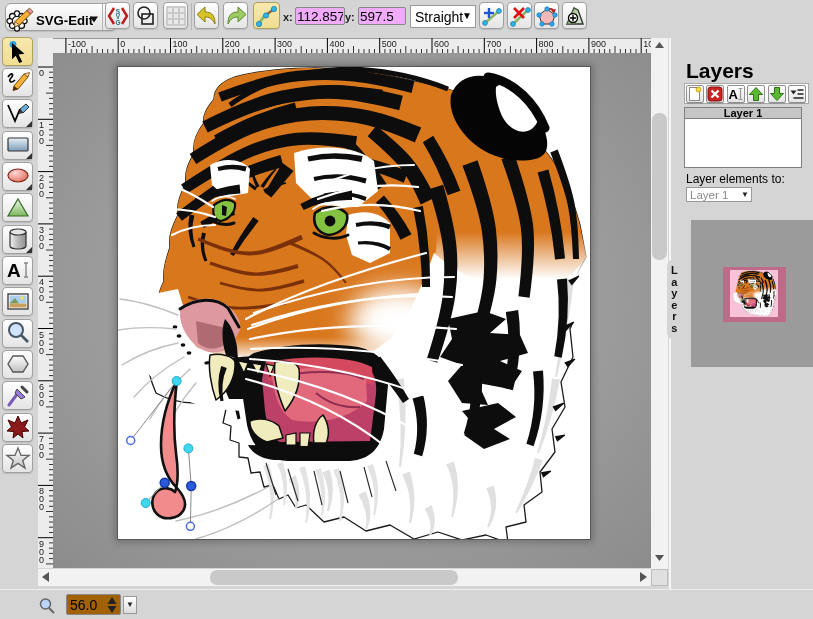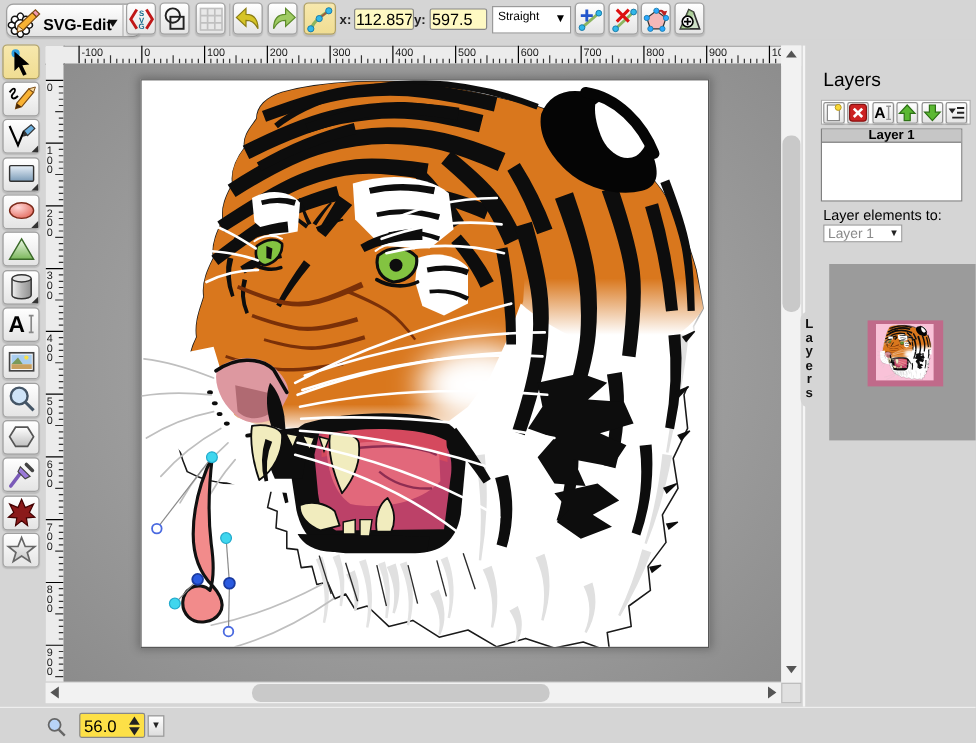--- a/index.html
+++ b/index.html
@@ -2,21 +2,21 @@
 <html><head>
 <meta charset="utf-8">
 <style>
 html,body{margin:0;padding:0;width:813px;height:619px;overflow:hidden;background:#d5d5d5;font-family:"Liberation Sans",sans-serif;}
 *{box-sizing:border-box;}
 .abs{position:absolute;}
 .btn{position:absolute;background:linear-gradient(#ffffff,#e4e4e4);border:1px solid #a0a0a0;border-radius:4px;box-shadow:0 1px 1px rgba(0,0,0,0.12);}
 .btn.sel{background:linear-gradient(#f7e8ad,#f0dd92);border:1px solid #b0a060;}
 .btn svg{position:absolute;left:50%;top:50%;transform:translate(-50%,-50%);}
 .sep{position:absolute;width:1px;background:#b4b4b4;top:3px;height:27px;}
-input.num{position:absolute;border:1px solid #888;background:#fef9c3;font-family:"Liberation Sans",sans-serif;font-size:13.5px;color:#000;padding:0 1px;border-radius:2px;}
+input.num{position:absolute;border:1px solid #888;background:#f0abfc;font-family:"Liberation Sans",sans-serif;font-size:13.5px;color:#000;padding:0 1px;border-radius:2px;}
 .lbl{position:absolute;font-size:11px;color:#222;font-weight:bold;}
 </style>
 </head>
 <body>
 
 <div class="abs" id="topbar" style="left:0;top:0;width:813px;height:33px;background:#d5d5d5;"></div>
 
 <div class="btn" style="left:5px;top:3px;width:112px;height:28px;border-radius:6px;">
   <svg width="94" height="28" viewBox="0 0 94 28" style="transform:none;left:0;top:0;">
     <g stroke="#111" stroke-width="1.3" fill="#fff">
@@ -92,21 +92,21 @@
     <circle cx="19" cy="5" r="2.6" fill="#30b8e8" stroke="#1878a8" stroke-width="0.8"></circle>
   </svg>
 </div>
 
 <div class="lbl" style="left:283px;top:11px;">x:</div>
 <input class="num" style="left: 295px; top: 7px; width: 50px; height: 18px;" value="112.857">
 <div class="lbl" style="left:345px;top:11px;">y:</div>
 <input class="num" style="left: 358px; top: 7px; width: 48px; height: 18px;" value="597.5">
 
 <div class="abs" style="left:410px;top:5px;width:66px;height:23px;background:#fff;border:1px solid #9a9a9a;">
-  <span style="position:absolute;left:4px;top:3px;font-size:10px;color:#000;">Straight</span>
+  <span style="position:absolute;left:4px;top:3px;font-size:14px;color:#000;">Straight</span>
   <span style="position:absolute;right:3px;top:4px;font-size:10px;color:#000;">▼</span>
 </div>
 
 <div class="btn" style="left:479px;top:2px;width:25px;height:27px;">
   <svg width="24" height="24" viewBox="0 0 24 24">
     <line x1="5" y1="19" x2="19" y2="7" stroke="#8cb560" stroke-width="2.4"></line>
     <circle cx="5" cy="19" r="2.4" fill="#30b8e8" stroke="#1878a8" stroke-width="0.8"></circle>
     <circle cx="19" cy="7" r="2.4" fill="#30b8e8" stroke="#1878a8" stroke-width="0.8"></circle>
     <line x1="9" y1="4" x2="9" y2="14" stroke="#2255cc" stroke-width="2.4"></line>
     <line x1="4" y1="9" x2="14" y2="9" stroke="#2255cc" stroke-width="2.4"></line>
@@ -766,21 +766,21 @@
   <svg class="abs" width="17" height="17" style="left:596px;top:0;">
       <polygon points="6,3 6,13 13,8" fill="#555"></polygon>
     </svg>
 </div>
 
 <div class="abs" style="left:651px;top:569px;width:17px;height:17px;background:#e0e0e0;border:1px solid #bdbdbd;"></div>
 
 <div class="abs" style="left:668px;top:33px;width:145px;height:556px;background:#d5d5d5;"></div>
 <div class="abs" style="left:669px;top:38px;width:2px;height:551px;background:#f5f5f5;"></div>
 
-<div class="abs" style="left:686px;top:59px;font-size:16px;font-weight:normal;color:#000;">Layers</div>
+<div class="abs" style="left:686px;top:59px;font-size:21px;font-weight:bold;color:#000;">Layers</div>
 
 <div class="abs" style="left:684px;top:83px;width:125px;height:21px;background:#fff;border:1px solid #aaa;"></div>
 <div id="layerbtns">
     <div class="btn" style="left:686.0px;top:85px;width:18px;height:18px;border-radius:2px;border-color:#909090;">
       <svg width="17" height="17" viewBox="0 0 17 17">
         <rect x="3" y="2" width="10" height="13" fill="#fff" stroke="#888" stroke-width="1"></rect>
         <circle cx="12" cy="4" r="2.5" fill="#f8d838" stroke="#b89818" stroke-width="0.8"></circle>
       </svg>
     </div>
     <div class="btn" style="left:706.4px;top:85px;width:18px;height:18px;border-radius:2px;border-color:#909090;">
@@ -834,21 +834,21 @@
 
 <div class="abs" style="left:667px;top:259px;width:15px;height:81px;background:#d5d5d5;border-radius:8px 0 0 8px;">
   <div style="position:absolute;left:4px;top:6px;font-size:11px;font-weight:bold;color:#111;line-height:11.5px;text-align:center;">L<br>a<br>y<br>e<br>r<br>s</div>
 </div>
 
 <div class="abs" style="left:0;top:589px;width:813px;height:30px;background:#d5d5d5;border-top:1px solid #eee;"></div>
 <svg class="abs" width="18" height="18" style="left:38px;top:597px;">
   <circle cx="7.5" cy="7" r="5" fill="#b8d4f8" stroke="#666" stroke-width="1.5"></circle>
   <line x1="11" y1="11" x2="16" y2="16" stroke="#666" stroke-width="2"></line>
 </svg>
-<div class="abs" style="left:66px;top:594px;width:55px;height:21px;background:#fde047;border:1px solid #888;border-radius:2px;">
+<div class="abs" style="left:66px;top:594px;width:55px;height:21px;background:#a16207;border:1px solid #888;border-radius:2px;">
   <span style="position:absolute;left:3px;top:2px;font-size:14px;color:#000;">56.0</span>
   <svg width="12" height="18" style="position:absolute;right:2px;top:1px;">
     <polygon points="6,1 10.5,8 1.5,8" fill="#222"></polygon>
     <polygon points="6,17 10.5,10 1.5,10" fill="#222"></polygon>
   </svg>
 </div>
 <div class="abs" style="left:123px;top:596px;width:14px;height:18px;background:linear-gradient(#fff,#ddd);border:1px solid #999;">
   <span style="position:absolute;left:2px;top:3px;font-size:8px;color:#222;">▼</span>
 </div>
 

